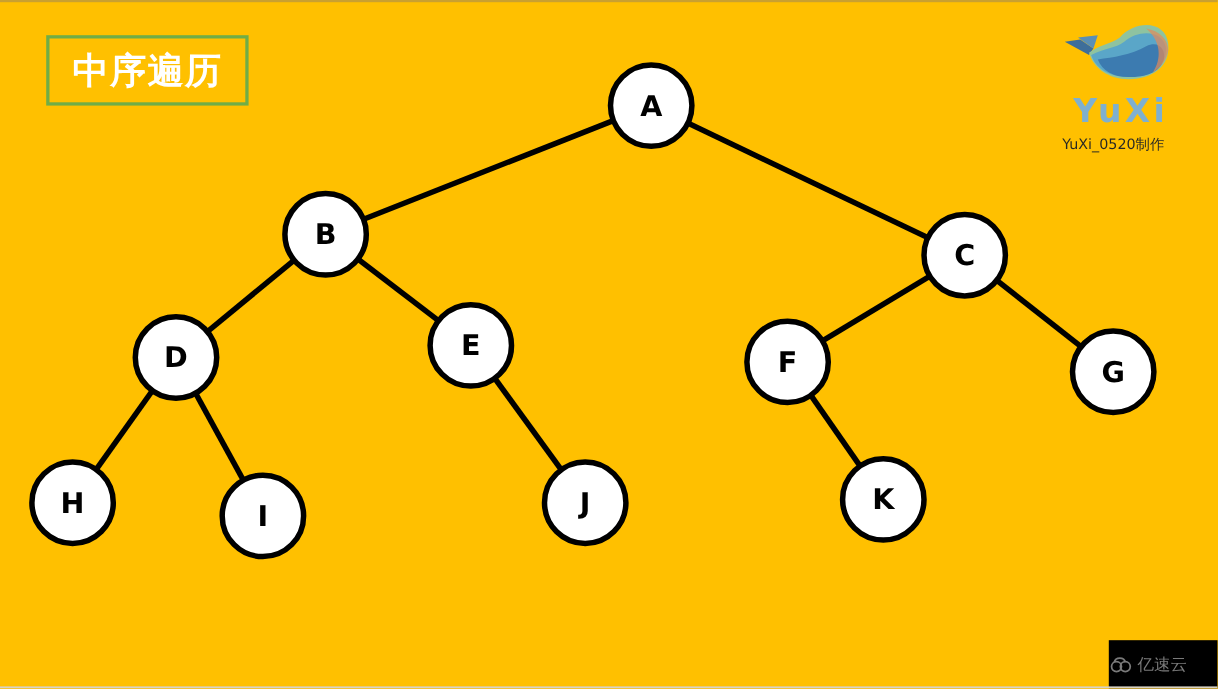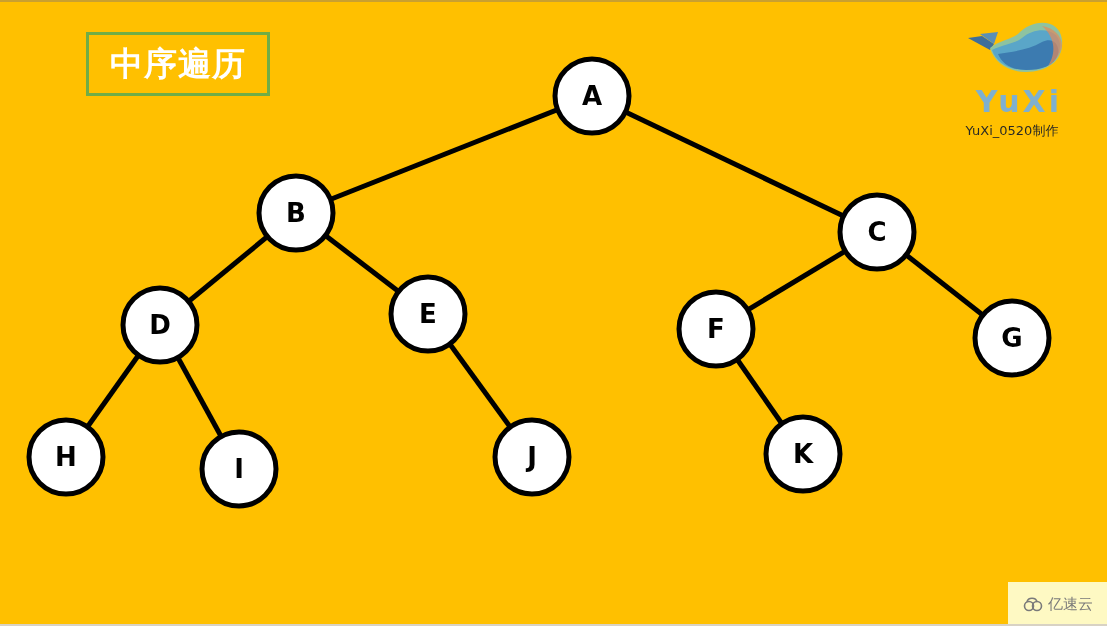--- a/index.html
+++ b/index.html
@@ -7,36 +7,36 @@
       width: 1107px; height: 626px; overflow: hidden; position: relative;
       background: #ffc000;
       font-family: "DejaVu Sans", "Liberation Sans", sans-serif;
     }
     .top-edge { position: absolute; left: 0; top: 0; width: 1107px; height: 2px; background: #c9a030; }
     .bottom-edge { position: absolute; left: 0; bottom: 0; width: 1107px; height: 2px; background: #d8d2c4; }
     .title-box {
       position: absolute; left: 42px; top: 32px; width: 184px; height: 64px;
       border: 3px solid #70ad47; box-sizing: border-box;
       display: flex; align-items: center; justify-content: center;
-      color: #ffffff; font-size: 33px; font-weight: bold; letter-spacing: 1px; margin-left: 44px;
+      color: #ffffff; font-size: 33px; font-weight: bold; letter-spacing: 1px;
     }
     svg.tree { position: absolute; left: 0; top: 0; }
     .logo { position: absolute; left: 950px; top: 10px; width: 130px; height: 135px; }
     .logo-text {
       position: absolute; left: 962px; top: 84px; width: 100px; text-align: right;
       color: #7fb0cf; font-size: 30px; font-weight: bold; letter-spacing: 3px;
       font-family: "DejaVu Sans", sans-serif;
     }
     .logo-sub {
       position: absolute; left: 940px; top: 122px; width: 144px; text-align: center;
       color: #0f172a; font-size: 13px; opacity: 0.9;
     }
     .watermark {
       position: absolute; left: 1008px; top: 582px; width: 99px; height: 44px;
-      background: #fef9c3; display: flex; align-items: center; justify-content: center;
+      background: #000000; display: flex; align-items: center; 
       color: #7a7a7a; font-size: 15px; gap: 4px;
     }
   </style>
 </head>
 <body>
 
 <div class="top-edge"></div>
 
 <div class="title-box">
   <span>中序遍历</span>

